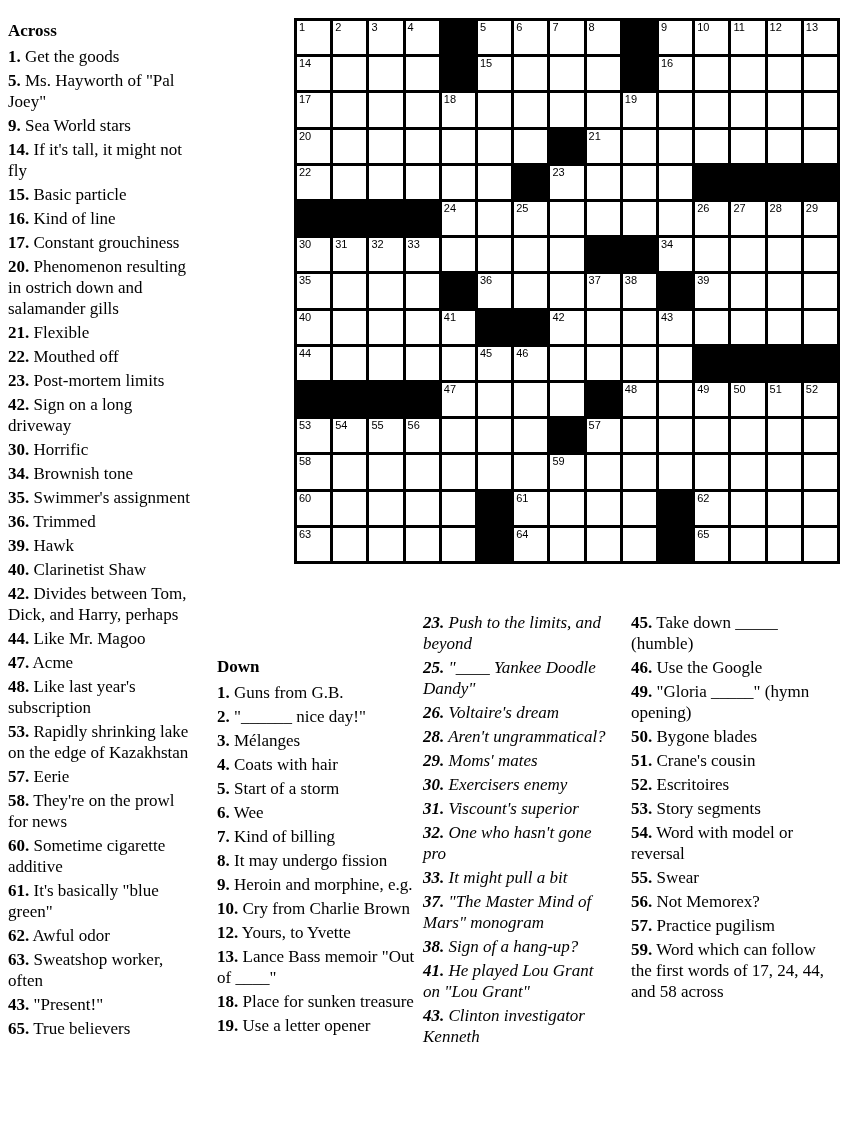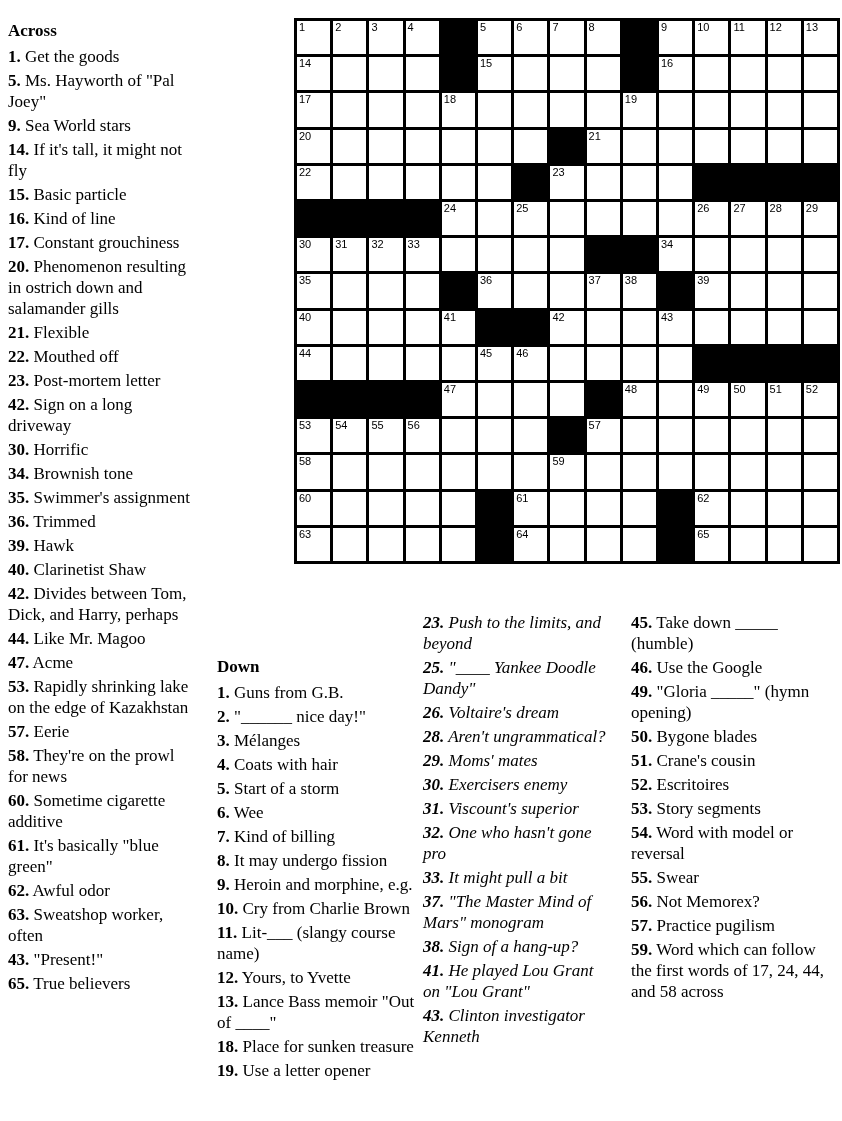--- a/index.html
+++ b/index.html
@@ -61,31 +61,32 @@
         <div class="clue"><span class="num">1.</span><span> Get the goods</span></div>
         <div class="clue"><span class="num">5.</span><span> Ms. Hayworth of "Pal Joey"</span></div>
         <div class="clue"><span class="num">9.</span><span> Sea World stars</span></div>
         <div class="clue"><span class="num">14.</span><span> If it's tall, it might not fly</span></div>
         <div class="clue"><span class="num">15.</span><span> Basic particle</span></div>
         <div class="clue"><span class="num">16.</span><span> Kind of line</span></div>
         <div class="clue"><span class="num">17.</span><span> Constant grouchiness</span></div>
         <div class="clue"><span class="num">20.</span><span> Phenomenon resulting in ostrich down and salamander gills</span></div>
         <div class="clue"><span class="num">21.</span><span> Flexible</span></div>
         <div class="clue"><span class="num">22.</span><span> Mouthed off</span></div>
-        <div class="clue"><span class="num">23.</span><span> Post-mortem letter</span></div>
+        <div class="clue"><span class="num">23.</span><span> Post-mortem limits</span></div>
         <div class="clue"><span class="num">42.</span><span> Sign on a long driveway</span></div>
         <div class="clue"><span class="num">30.</span><span> Horrific</span></div>
         <div class="clue"><span class="num">34.</span><span> Brownish tone</span></div>
         <div class="clue"><span class="num">35.</span><span> Swimmer's assignment</span></div>
         <div class="clue"><span class="num">36.</span><span> Trimmed</span></div>
         <div class="clue"><span class="num">39.</span><span> Hawk</span></div>
         <div class="clue"><span class="num">40.</span><span> Clarinetist Shaw</span></div>
         <div class="clue"><span class="num">42.</span><span> Divides between Tom, Dick, and Harry, perhaps</span></div>
         <div class="clue"><span class="num">44.</span><span> Like Mr. Magoo</span></div>
         <div class="clue"><span class="num">47.</span><span> Acme</span></div>
+        <div class="clue"><span class="num">48.</span><span> Like last year's subscription</span></div>
         <div class="clue"><span class="num">53.</span><span> Rapidly shrinking lake on the edge of Kazakhstan</span></div>
         <div class="clue"><span class="num">57.</span><span> Eerie</span></div>
         <div class="clue"><span class="num">58.</span><span> They're on the prowl for news</span></div>
         <div class="clue"><span class="num">60.</span><span> Sometime cigarette additive</span></div>
         <div class="clue"><span class="num">61.</span><span> It's basically "blue green"</span></div>
         <div class="clue"><span class="num">62.</span><span> Awful odor</span></div>
         <div class="clue"><span class="num">63.</span><span> Sweatshop worker, often</span></div>
         <div class="clue"><span class="num">43.</span><span> "Present!"</span></div>
         <div class="clue"><span class="num">65.</span><span> True believers</span></div>
       </div>
@@ -455,21 +456,20 @@
         <div class="clue"><span class="num">1.</span><span> Guns from G.B.</span></div>
         <div class="clue"><span class="num">2.</span><span> "______ nice day!"</span></div>
         <div class="clue"><span class="num">3.</span><span> Mélanges</span></div>
         <div class="clue"><span class="num">4.</span><span> Coats with hair</span></div>
         <div class="clue"><span class="num">5.</span><span> Start of a storm</span></div>
         <div class="clue"><span class="num">6.</span><span> Wee</span></div>
         <div class="clue"><span class="num">7.</span><span> Kind of billing</span></div>
         <div class="clue"><span class="num">8.</span><span> It may undergo fission</span></div>
         <div class="clue"><span class="num">9.</span><span> Heroin and morphine, e.g.</span></div>
         <div class="clue"><span class="num">10.</span><span> Cry from Charlie Brown</span></div>
-        <div class="clue"><span class="num">11.</span><span> Lit-___ (slangy course name)</span></div>
         <div class="clue"><span class="num">12.</span><span> Yours, to Yvette</span></div>
         <div class="clue"><span class="num">13.</span><span> Lance Bass memoir "Out of ____"</span></div>
         <div class="clue"><span class="num">18.</span><span> Place for sunken treasure</span></div>
         <div class="clue"><span class="num">19.</span><span> Use a letter opener</span></div>
       </div>
   </div>
 
   <div class="clue-col down-col-2">
     <div>
         <div class="clue"><span class="num">23.</span><span> Push to the limits, and beyond</span></div>

